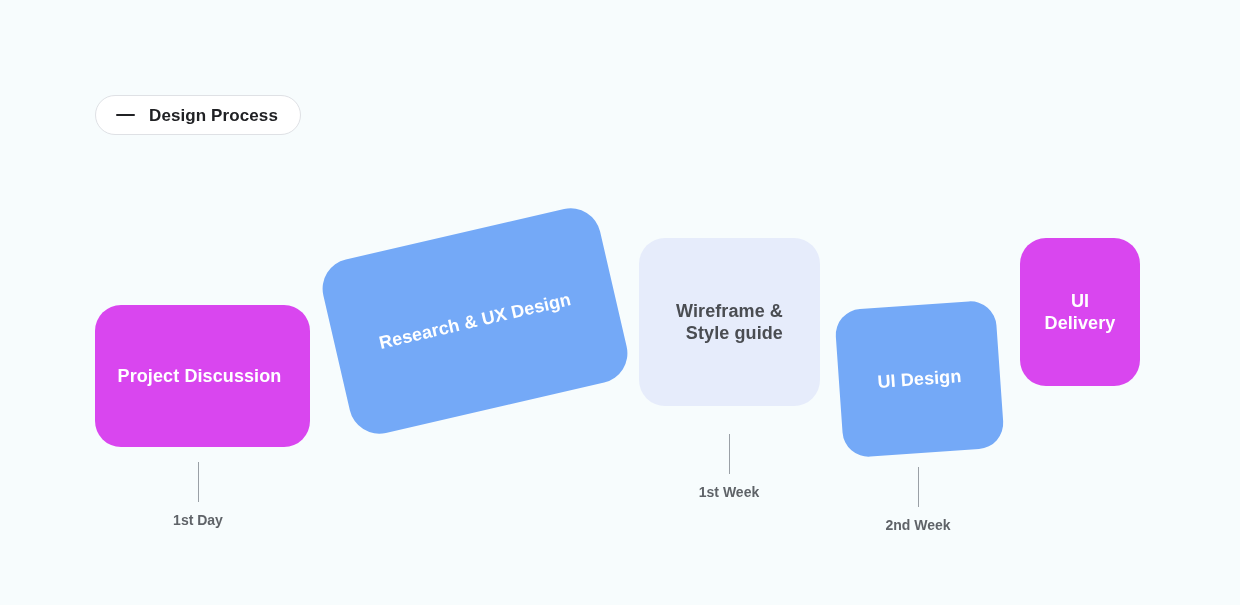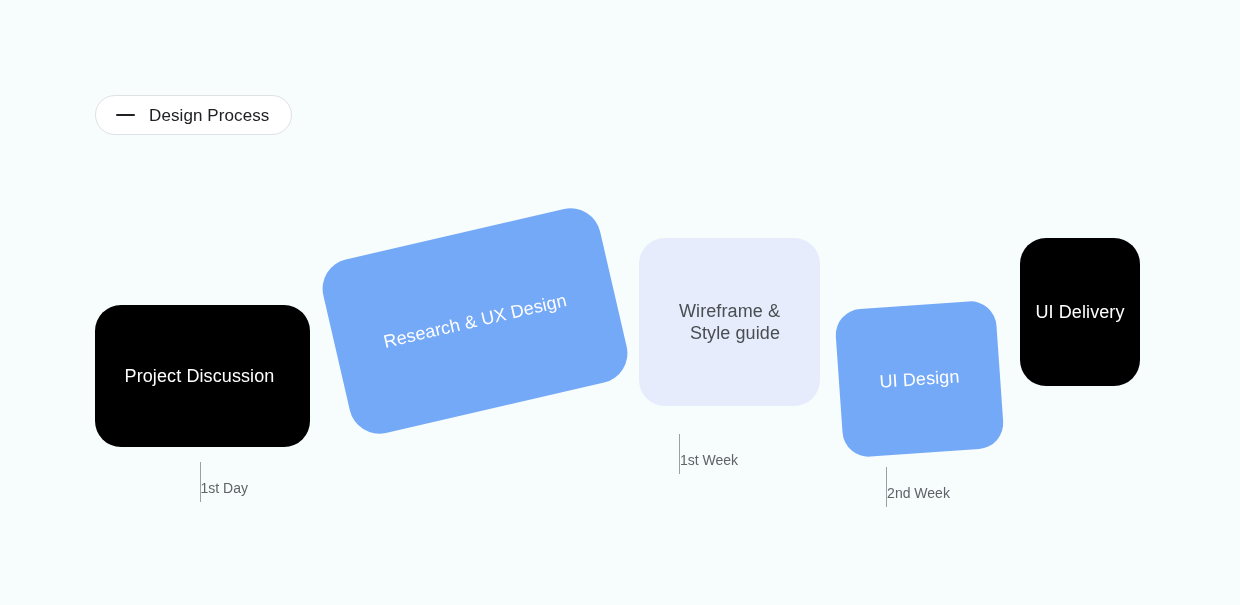--- a/index.html
+++ b/index.html
@@ -14,20 +14,21 @@
     font-family: "Liberation Sans", sans-serif;
     background: #f7fcfd;
     -webkit-font-smoothing: antialiased;
   }
 
   #canvas {
     position: relative;
     width: 1240px;
     height: 467px;
     background: #f7fcfd;
+    font-weight: bold;
   }
 
   
   .badge {
     position: absolute;
     left: 95px;
     top: 95px;
     height: 40px;
     box-sizing: border-box;
     display: flex;
@@ -64,40 +65,41 @@
     border-radius: 26px;
     padding: 6px 14px;
   }
   .card-label {
     font-size: 18px;
     line-height: 1.25;
     white-space: pre-line;
     letter-spacing: 0.1px;
   }
 
-  .card.deep   { background: #000000; justify-content: center; }
+  .card.deep   { background: #d946ef; justify-content: center; }
   .card.deep   .card-label { color: #ffffff; }
   .card.light  { background: #74a9f7; }
   .card.light  .card-label { color: #ffffff; }
   .card.pale   { background: #e6ecfb; }
   .card.pale   .card-label { color: #4a4d52; }
 
   
   #card-0 { left: 95px;   top: 305px; width: 215px; height: 142px; padding-left: 8px; }
   #card-1 { left: 333px;  top: 232px; width: 284px; height: 178px;
             transform: rotate(-13deg); border-radius: 30px; }
   #card-2 { left: 639px;  top: 238px; width: 181px; height: 168px; text-align: right; }
   #card-3 { left: 839px;  top: 305px; width: 161px; height: 148px;
             transform: rotate(-4deg); }
   #card-4 { left: 1020px; top: 238px; width: 120px; height: 148px; }
 
   
   .connector {
     position: absolute;
     display: flex;
+    flex-direction: column;
     align-items: center;
   }
   .connector-line {
     width: 1px;
     background: #9aa0a6;
   }
   .connector-label {
     margin-top: 11px;
     font-size: 14px;
     line-height: 1;

